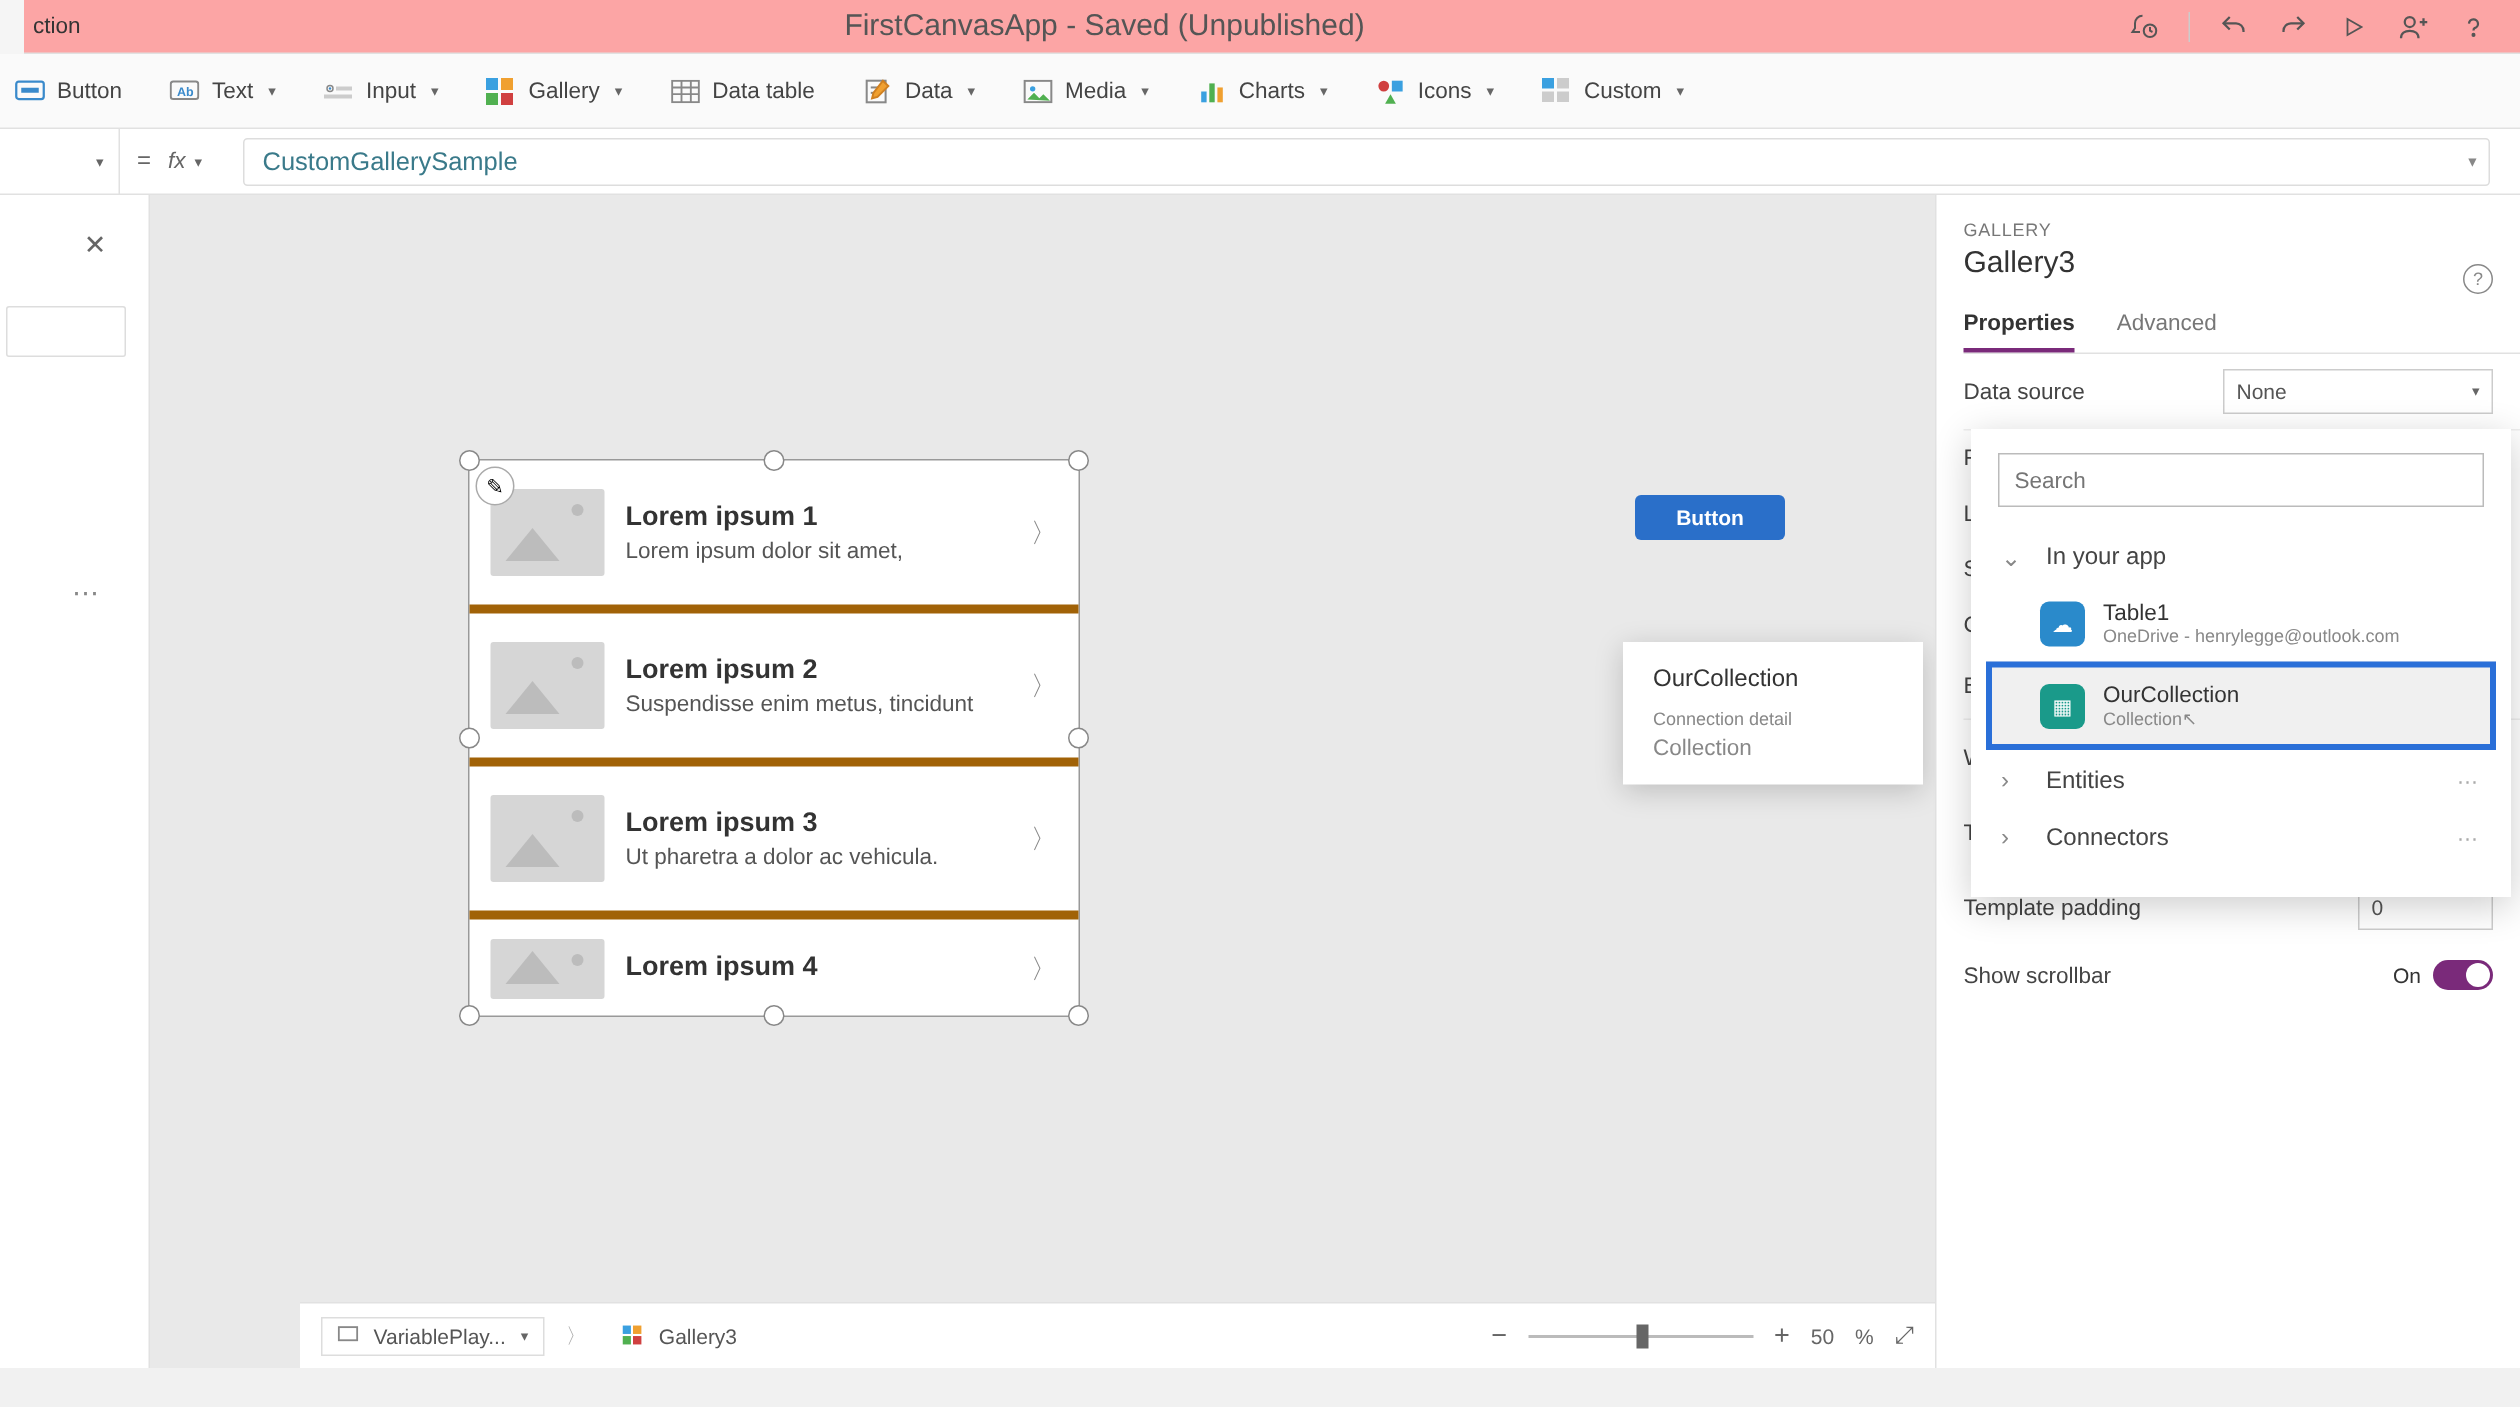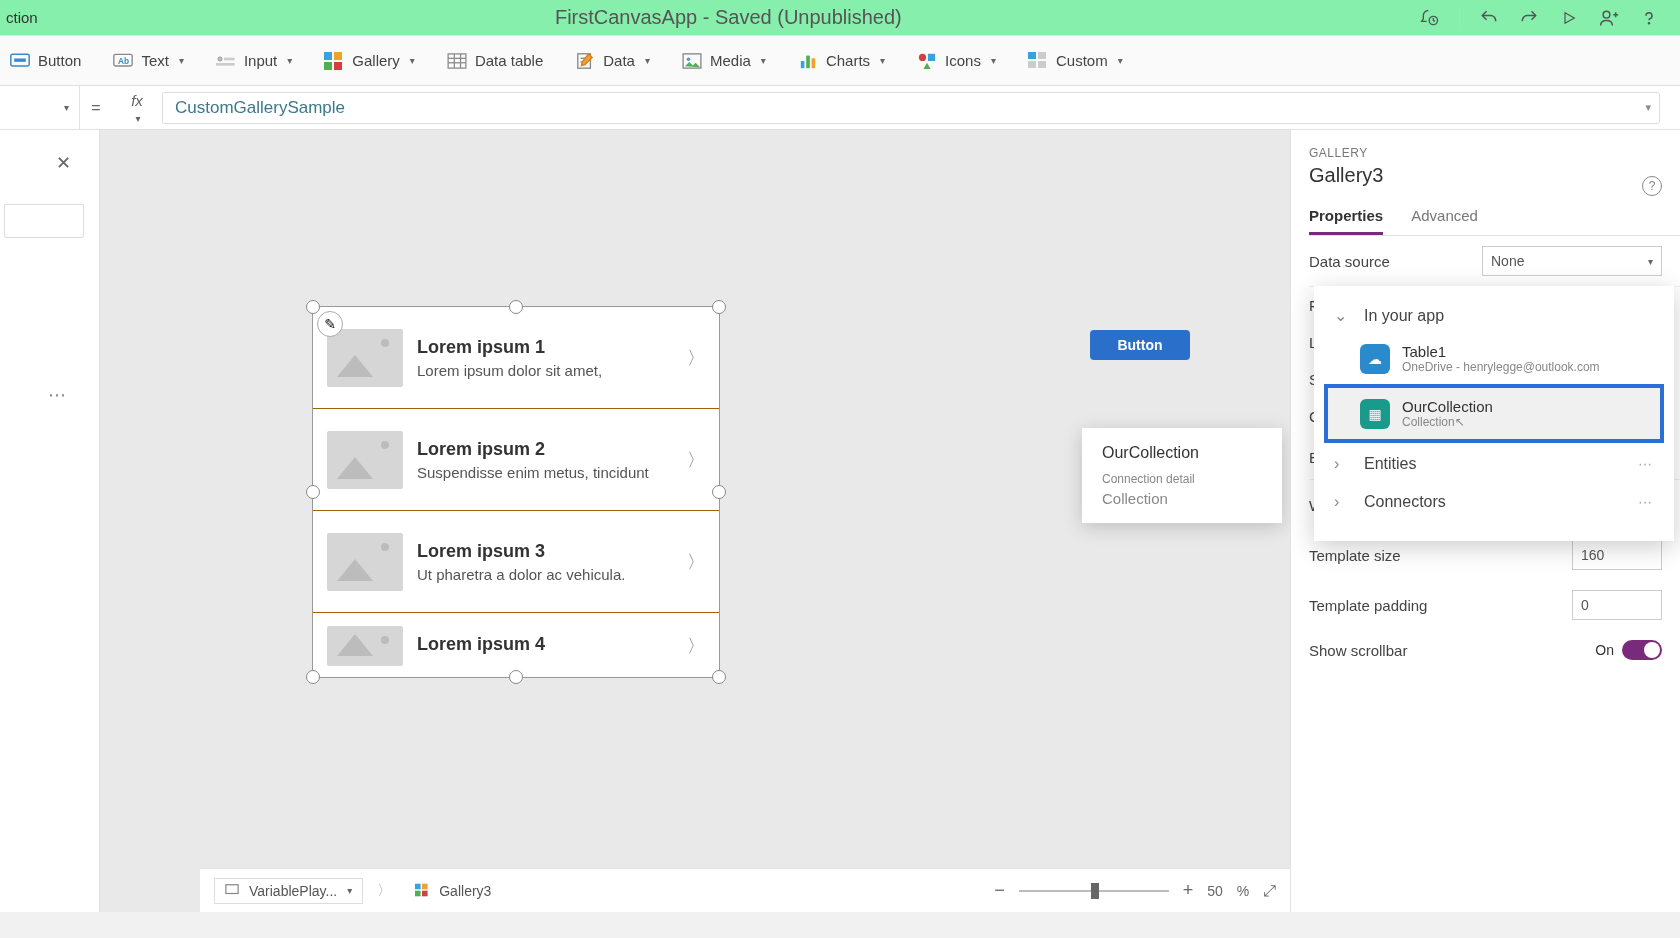--- a/index.html
+++ b/index.html
@@ -1,36 +1,36 @@
 <!DOCTYPE html>
 <html><head>
 <meta charset="utf-8">
 <style>
 * { box-sizing: border-box; margin: 0; padding: 0; font-family: "Segoe UI", Arial, sans-serif; }
 body { width: 1680px; height: 938px; background: #f5f5f5; overflow: hidden; position: relative; }
 
 
-.titlebar { height: 36px; background: #86efac; border-bottom: 1px solid #e1e1e1; display: flex; align-items: center; }
+.titlebar { height: 36px; background: #fca5a5; border-bottom: 1px solid #e1e1e1; display: flex; align-items: center; margin-left: 16px; }
 .titlebar-left { font-size: 15px; color: #333; padding-left: 6px; }
 .titlebar-center { flex: 1; text-align: center; font-size: 20px; color: #555; }
 .titlebar-icons { display: flex; gap: 18px; padding-right: 20px; align-items: center; }
 .titlebar-icons .tb-icon { width: 22px; height: 22px; display: flex; align-items: center; justify-content: center; color: #555; cursor: pointer; }
 .tb-divider { width: 1px; height: 20px; background: #ccc; }
 
 
 .ribbon { height: 50px; background: #fafafa; border-bottom: 1px solid #e1e1e1; display: flex; align-items: center; padding-left: 6px; gap: 24px; }
 .ribbon-item { display: flex; align-items: center; gap: 8px; color: #444; font-size: 15px; cursor: pointer; padding: 0 4px; }
 .ribbon-icon { width: 20px; height: 20px; display: flex; align-items: center; justify-content: center; }
 .chev { font-size: 10px; color: #666; margin-left: 2px; }
 
 
 .formula-row { height: 44px; background: #fff; border-bottom: 1px solid #e1e1e1; display: flex; align-items: center; }
 .prop-select { width: 80px; height: 44px; border-right: 1px solid #e1e1e1; display: flex; align-items: center; justify-content: flex-end; padding-right: 10px; }
 .eq { width: 32px; text-align: center; font-size: 16px; color: #666; }
-.fx { width: 50px; display: flex; align-items: center; gap: 4px; color: #666; font-size: 15px; flex-direction: column; }
+.fx { width: 50px; display: flex; align-items: center; gap: 4px; color: #666; font-size: 15px; }
 .formula-input { flex: 1; height: 32px; border: 1px solid #ddd; border-radius: 3px; margin-right: 20px; padding: 0 12px; font-family: Consolas, monospace; font-size: 17px; color: #3a7a8a; display: flex; align-items: center; position: relative; }
 .formula-expand { position: absolute; right: 8px; color: #888; font-size: 11px; }
 
 
 .main { position: absolute; top: 130px; bottom: 26px; left: 0; right: 0; display: flex; }
 
 
 .left-panel { width: 100px; background: #fff; border-right: 1px solid #e1e1e1; position: relative; }
 .close-x { position: absolute; top: 22px; right: 28px; font-size: 18px; color: #666; cursor: pointer; }
 .tree-card { position: absolute; top: 74px; left: 4px; width: 80px; height: 34px; border: 1px solid #ddd; background: #fff; border-radius: 2px; }
@@ -42,21 +42,21 @@
 .canvas-header { height: 70px; background: #a02020; color: #fff; display: flex; align-items: center; justify-content: center; font-size: 30px; font-weight: 700; }
 
 
 .gallery { position: absolute; top: 176px; left: 212px; width: 408px; height: 372px; border: 1px solid #999; background: #fff; }
 .sel-handle { width: 14px; height: 14px; background: #fff; border: 1px solid #888; border-radius: 50%; position: absolute; }
 .gh-tl { top: -7px; left: -7px; } .gh-tm { top: -7px; left: 50%; margin-left: -7px; } .gh-tr { top: -7px; right: -7px; }
 .gh-ml { top: 50%; left: -7px; margin-top: -7px; } .gh-mr { top: 50%; right: -7px; margin-top: -7px; }
 .gh-bl { bottom: -7px; left: -7px; } .gh-bm { bottom: -7px; left: 50%; margin-left: -7px; } .gh-br { bottom: -7px; right: -7px; }
 .edit-pencil { position: absolute; top: 4px; left: 4px; width: 26px; height: 26px; border-radius: 50%; background: #fff; border: 1px solid #aaa; display: flex; align-items: center; justify-content: center; z-index: 3; cursor: pointer; font-size: 14px; }
 
-.g-item { height: 102px; border-bottom: 1px solid #a16207; display: flex; align-items: center; padding: 0 14px; gap: 14px; }
+.g-item { height: 102px; border-bottom: 6px solid #a16207; display: flex; align-items: center; padding: 0 14px; gap: 14px; }
 .g-item:last-child { border-bottom: none; }
 .g-thumb { width: 76px; height: 58px; background: #d6d6d6; position: relative; border-radius: 2px; }
 .g-thumb::before { content: ""; position: absolute; left: 10px; bottom: 10px; width: 0; height: 0; border-left: 18px solid transparent; border-right: 18px solid transparent; border-bottom: 22px solid #bcbcbc; }
 .g-thumb::after { content: ""; position: absolute; right: 14px; top: 10px; width: 8px; height: 8px; background: #bcbcbc; border-radius: 50%; }
 .g-text { flex: 1; }
 .g-title { font-size: 18px; color: #333; font-weight: 600; margin-bottom: 4px; }
 .g-sub { font-size: 15px; color: #555; }
 .g-arrow { color: #888; font-size: 18px; }
 
 .canvas-button { position: absolute; top: 200px; right: 100px; width: 100px; height: 30px; background: #2a6fc9; color: #fff; border-radius: 4px; display: flex; align-items: center; justify-content: center; font-size: 14px; font-weight: 600; }
@@ -443,20 +443,23 @@
     </div>
     <div class="rp-row">
       <span>Show scrollbar</span>
       <div class="toggle-wrap">
         <span style="color:#333;font-size:14px">On</span>
         <div class="toggle"></div>
       </div>
     </div>
 
     <div class="ds-dropdown">
+      <div class="ds-search">
+        <input placeholder="Search" style="">
+      </div>
       <div class="ds-group">
         <span class="gchev">⌄</span>
         <span>In your app</span>
       </div>
       <div class="ds-item">
         <div class="ds-icon blue">☁</div>
         <div>
           <div class="ds-name">Table1</div>
           <div class="ds-sub">OneDrive - henrylegge@outlook.com</div>
         </div>

